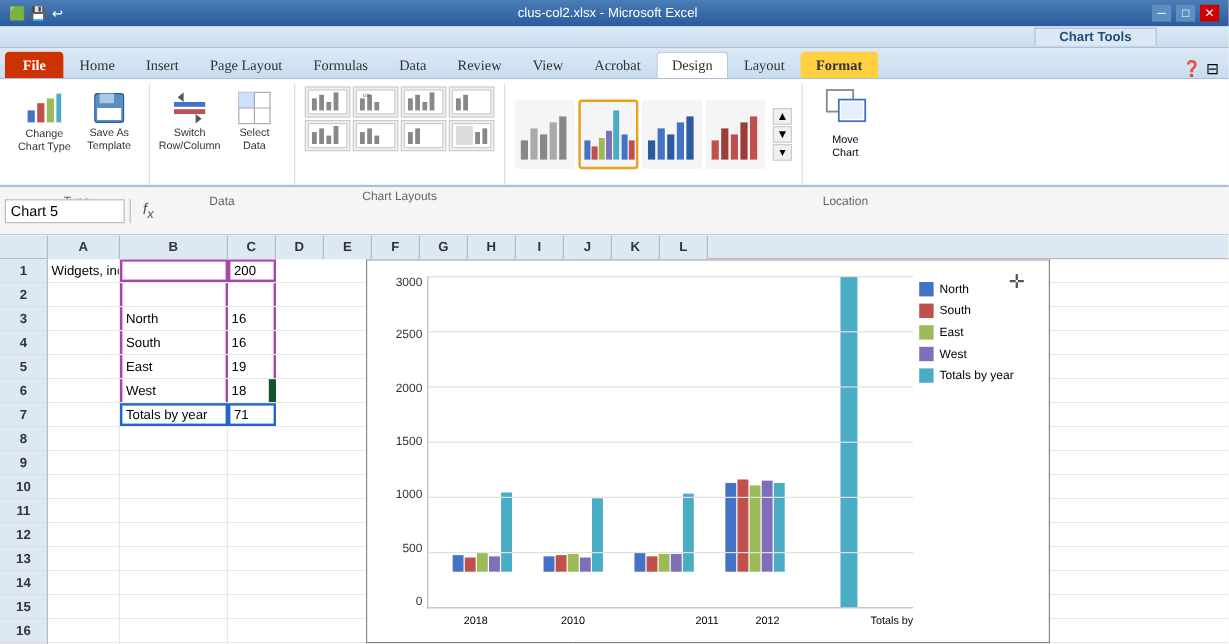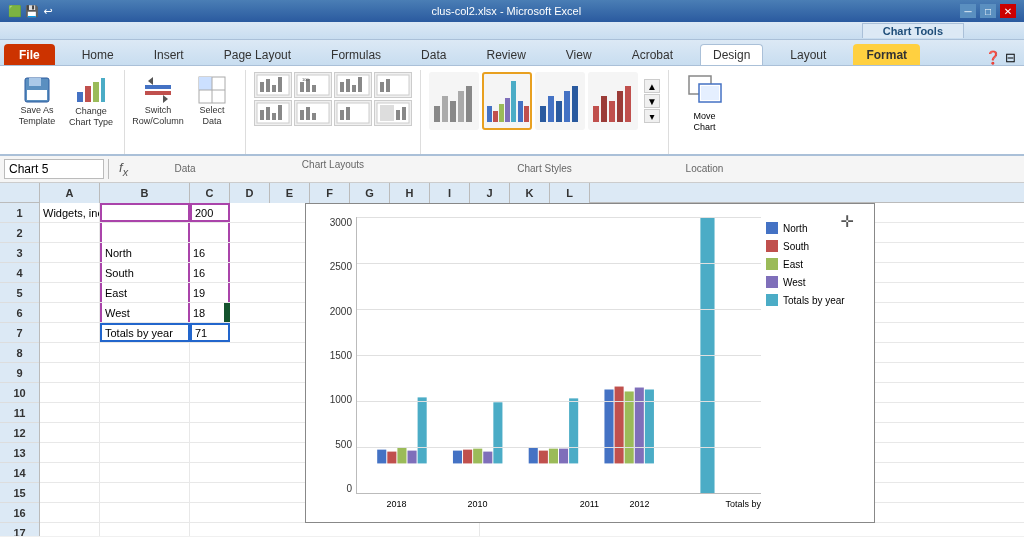--- a/index.html
+++ b/index.html
@@ -51,22 +51,23 @@
       padding-left: 4px;
       border-bottom: 1px solid #aac0d8;
     }
     .ribbon-tab {
       padding: 3px 12px;
       font-size: 12px;
       cursor: pointer;
       border-radius: 4px 4px 0 0;
       border: 1px solid transparent;
       border-bottom: none;
-      margin-right: 14px;
+      margin-right: 0;
       color: #333;
+      font-family: Liberation Serif, serif;
     }
     .ribbon-tab.file {
       background: #cc3300;
       color: white;
       font-weight: bold;
       padding: 3px 14px;
     }
     .ribbon-tab.active {
       background: white;
       border-color: #aac0d8;
@@ -195,21 +196,21 @@
       font-size: 10px;
       text-align: center;
       padding: 3px;
       border: 1px solid transparent;
     }
     .move-chart-btn .icon-area { font-size: 20px; }
 
     
     .formula-bar {
       background: #f5f5f5;
-      height: 27px;
+      height: 40px;
       display: flex;
       align-items: center;
       border-bottom: 1px solid #ccc;
       padding: 0 4px;
     }
     .name-box {
       width: 100px;
       height: 20px;
       border: 1px solid #bbb;
       background: white;
@@ -366,38 +367,38 @@
     <span>⊟</span>
   </div>
 </div>
 
 <div class="ribbon-body">
 
   <div class="ribbon-group">
     <div class="ribbon-group-content">
       <div class="ribbon-btn-large">
         <div class="icon-area">
-          <svg width="28" height="28" viewBox="0 0 28 28">
-            <rect x="2" y="2" width="24" height="24" rx="2" fill="#5a8fc0" stroke="#2a5a9f" stroke-width="1"></rect>
-            <rect x="6" y="2" width="12" height="8" fill="#aac8e8"></rect>
-            <rect x="4" y="14" width="20" height="10" fill="white"></rect>
-          </svg>
-        </div>
-        <span style="font-size:9px;line-height:1.2;">Save As<br>Template</span>
-      </div>
-      <div class="ribbon-btn-large">
-        <div class="icon-area">
           <svg width="32" height="32" viewBox="0 0 32 32">
             <rect x="2" y="18" width="6" height="10" fill="#4472c4"></rect>
             <rect x="10" y="12" width="6" height="16" fill="#c0504d"></rect>
             <rect x="18" y="8" width="6" height="20" fill="#9bbb59"></rect>
             <rect x="26" y="4" width="4" height="24" fill="#4bacc6"></rect>
           </svg>
         </div>
         <span style="font-size:9px;line-height:1.2;">Change<br>Chart Type</span>
+      </div>
+      <div class="ribbon-btn-large">
+        <div class="icon-area">
+          <svg width="28" height="28" viewBox="0 0 28 28">
+            <rect x="2" y="2" width="24" height="24" rx="2" fill="#5a8fc0" stroke="#2a5a9f" stroke-width="1"></rect>
+            <rect x="6" y="2" width="12" height="8" fill="#aac8e8"></rect>
+            <rect x="4" y="14" width="20" height="10" fill="white"></rect>
+          </svg>
+        </div>
+        <span style="font-size:9px;line-height:1.2;">Save As<br>Template</span>
       </div>
     </div>
     <div class="ribbon-group-label">Type</div>
   </div>
 
   <div class="ribbon-group">
     <div class="ribbon-group-content">
       <div class="ribbon-btn-large">
         <div class="icon-area">
           <svg width="30" height="30" viewBox="0 0 30 30">
@@ -545,21 +546,20 @@
             <rect x="34" y="10" width="6" height="36" fill="#c0504d"></rect>
           </svg>
         </div>
       </div>
       <div class="scroll-arrows">
         <div class="scroll-arrow">▲</div>
         <div class="scroll-arrow">▼</div>
         <div class="scroll-arrow">▾</div>
       </div>
     </div>
-    <div class="ribbon-group-label">Chart Styles</div>
   </div>
 
   <div class="ribbon-group">
     <div class="ribbon-group-content">
       <div class="move-chart-btn">
         <div class="icon-area">
           <svg width="36" height="36" viewBox="0 0 36 36">
             <rect x="2" y="6" width="22" height="18" fill="white" stroke="#888" stroke-width="1.5"></rect>
             <rect x="12" y="14" width="22" height="18" fill="white" stroke="#4472c4" stroke-width="1.5"></rect>
             <rect x="14" y="16" width="18" height="14" fill="#cce0ff" opacity="0.5"></rect>

